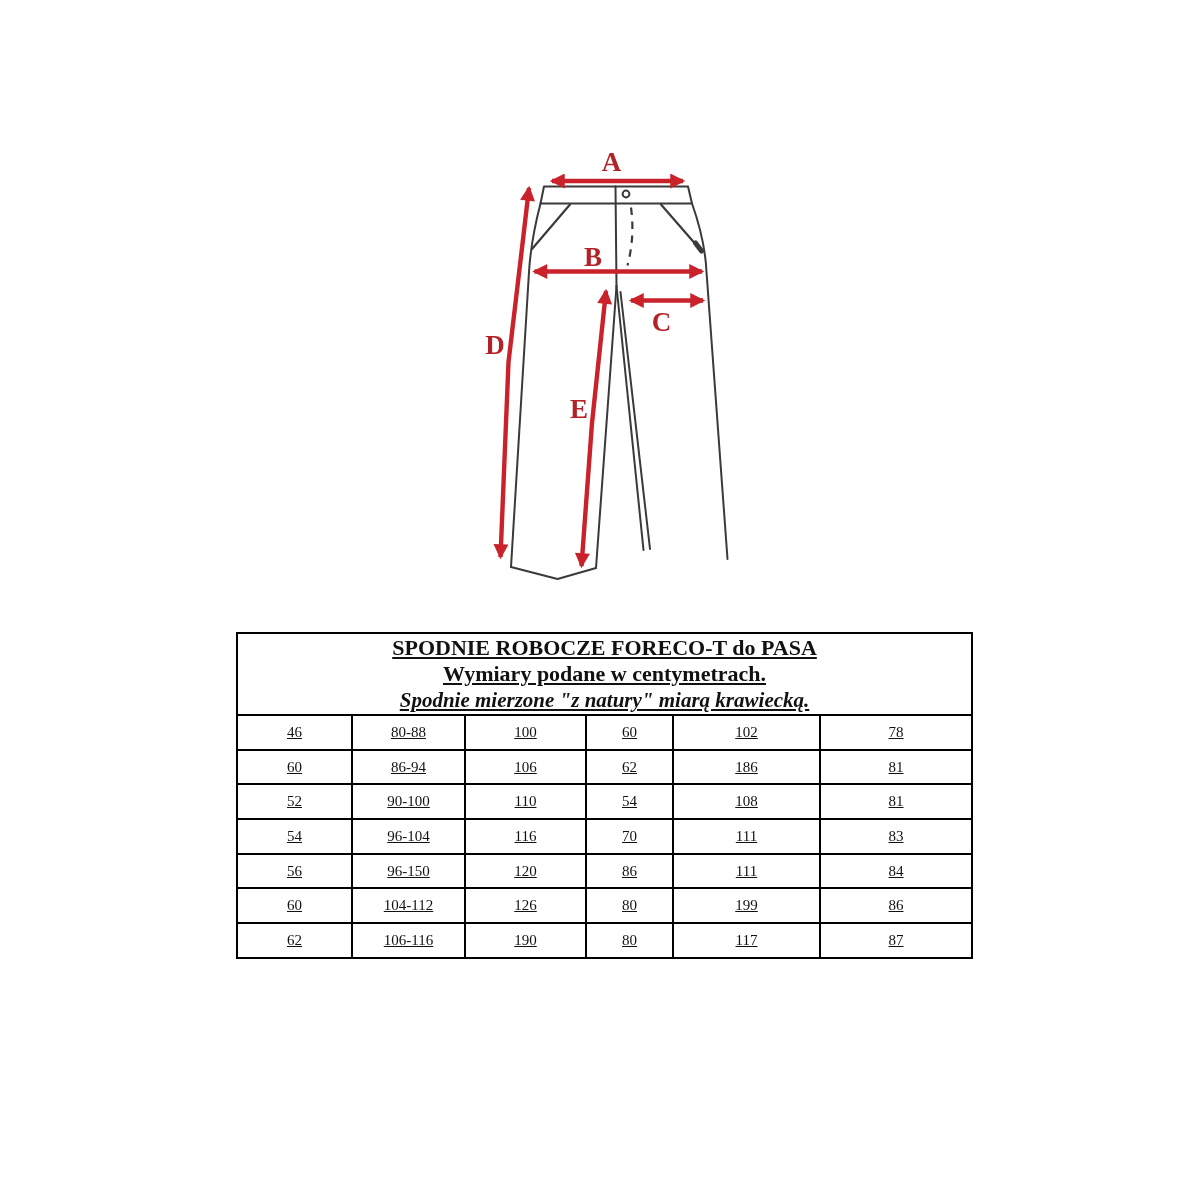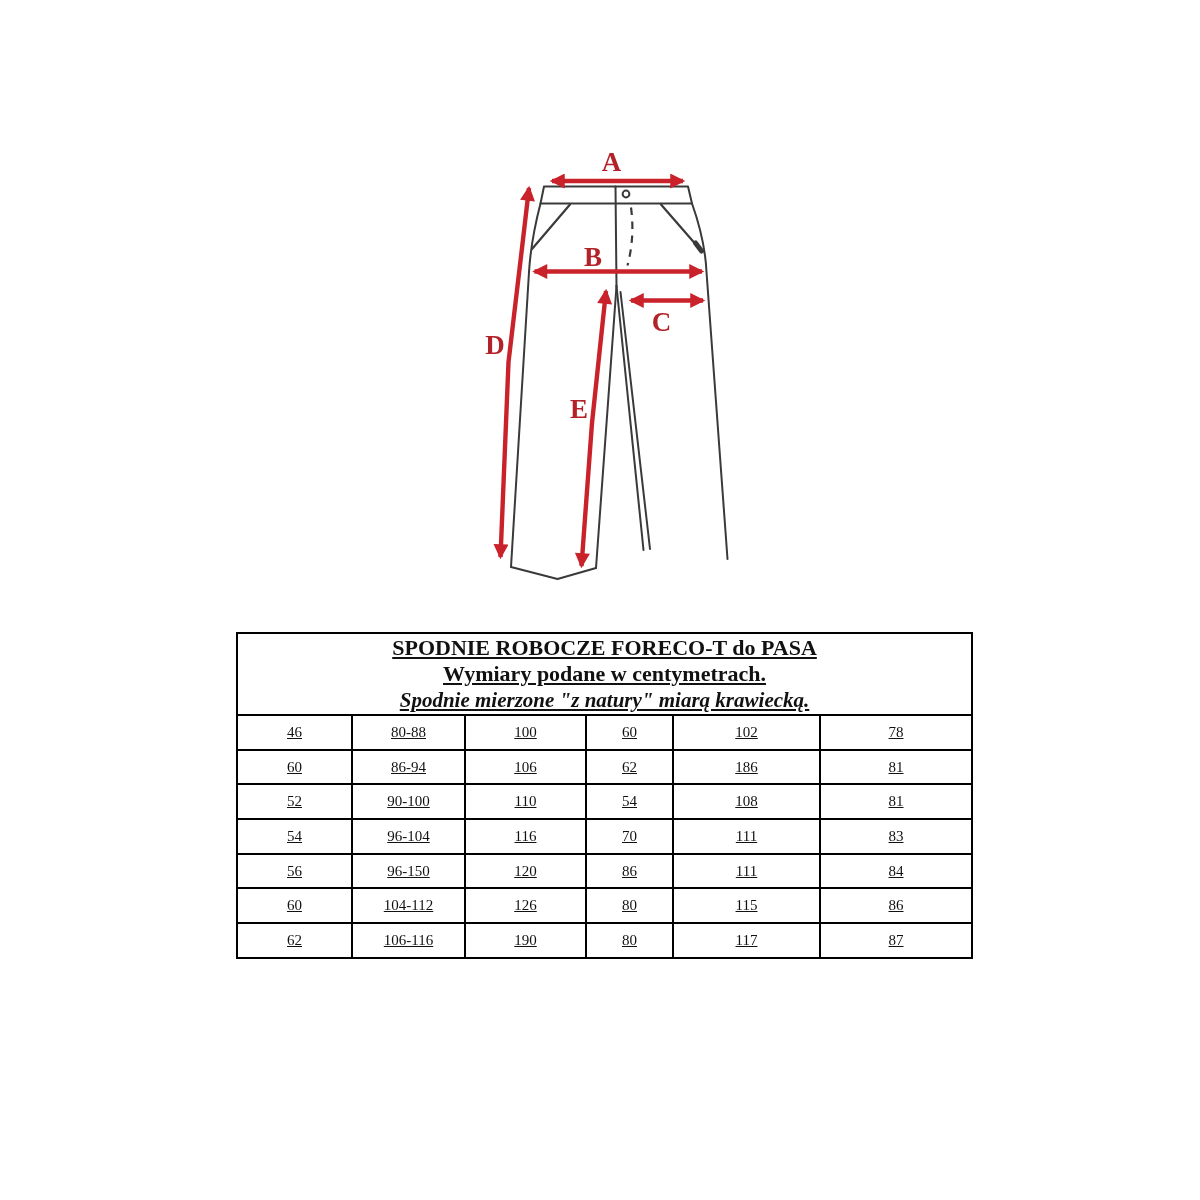--- a/index.html
+++ b/index.html
@@ -147,21 +147,21 @@
           <td data-name="table-cell">120</td>
           <td data-name="table-cell">86</td>
           <td data-name="table-cell">111</td>
           <td data-name="table-cell">84</td>
         </tr>
         <tr data-name="table-row">
           <td data-name="table-cell">60</td>
           <td data-name="table-cell">104-112</td>
           <td data-name="table-cell">126</td>
           <td data-name="table-cell">80</td>
-          <td data-name="table-cell">115</td>
+          <td data-name="table-cell">199</td>
           <td data-name="table-cell">86</td>
         </tr>
         <tr data-name="table-row">
           <td data-name="table-cell">62</td>
           <td data-name="table-cell">106-116</td>
           <td data-name="table-cell">190</td>
           <td data-name="table-cell">80</td>
           <td data-name="table-cell">117</td>
           <td data-name="table-cell">87</td>
         </tr>

